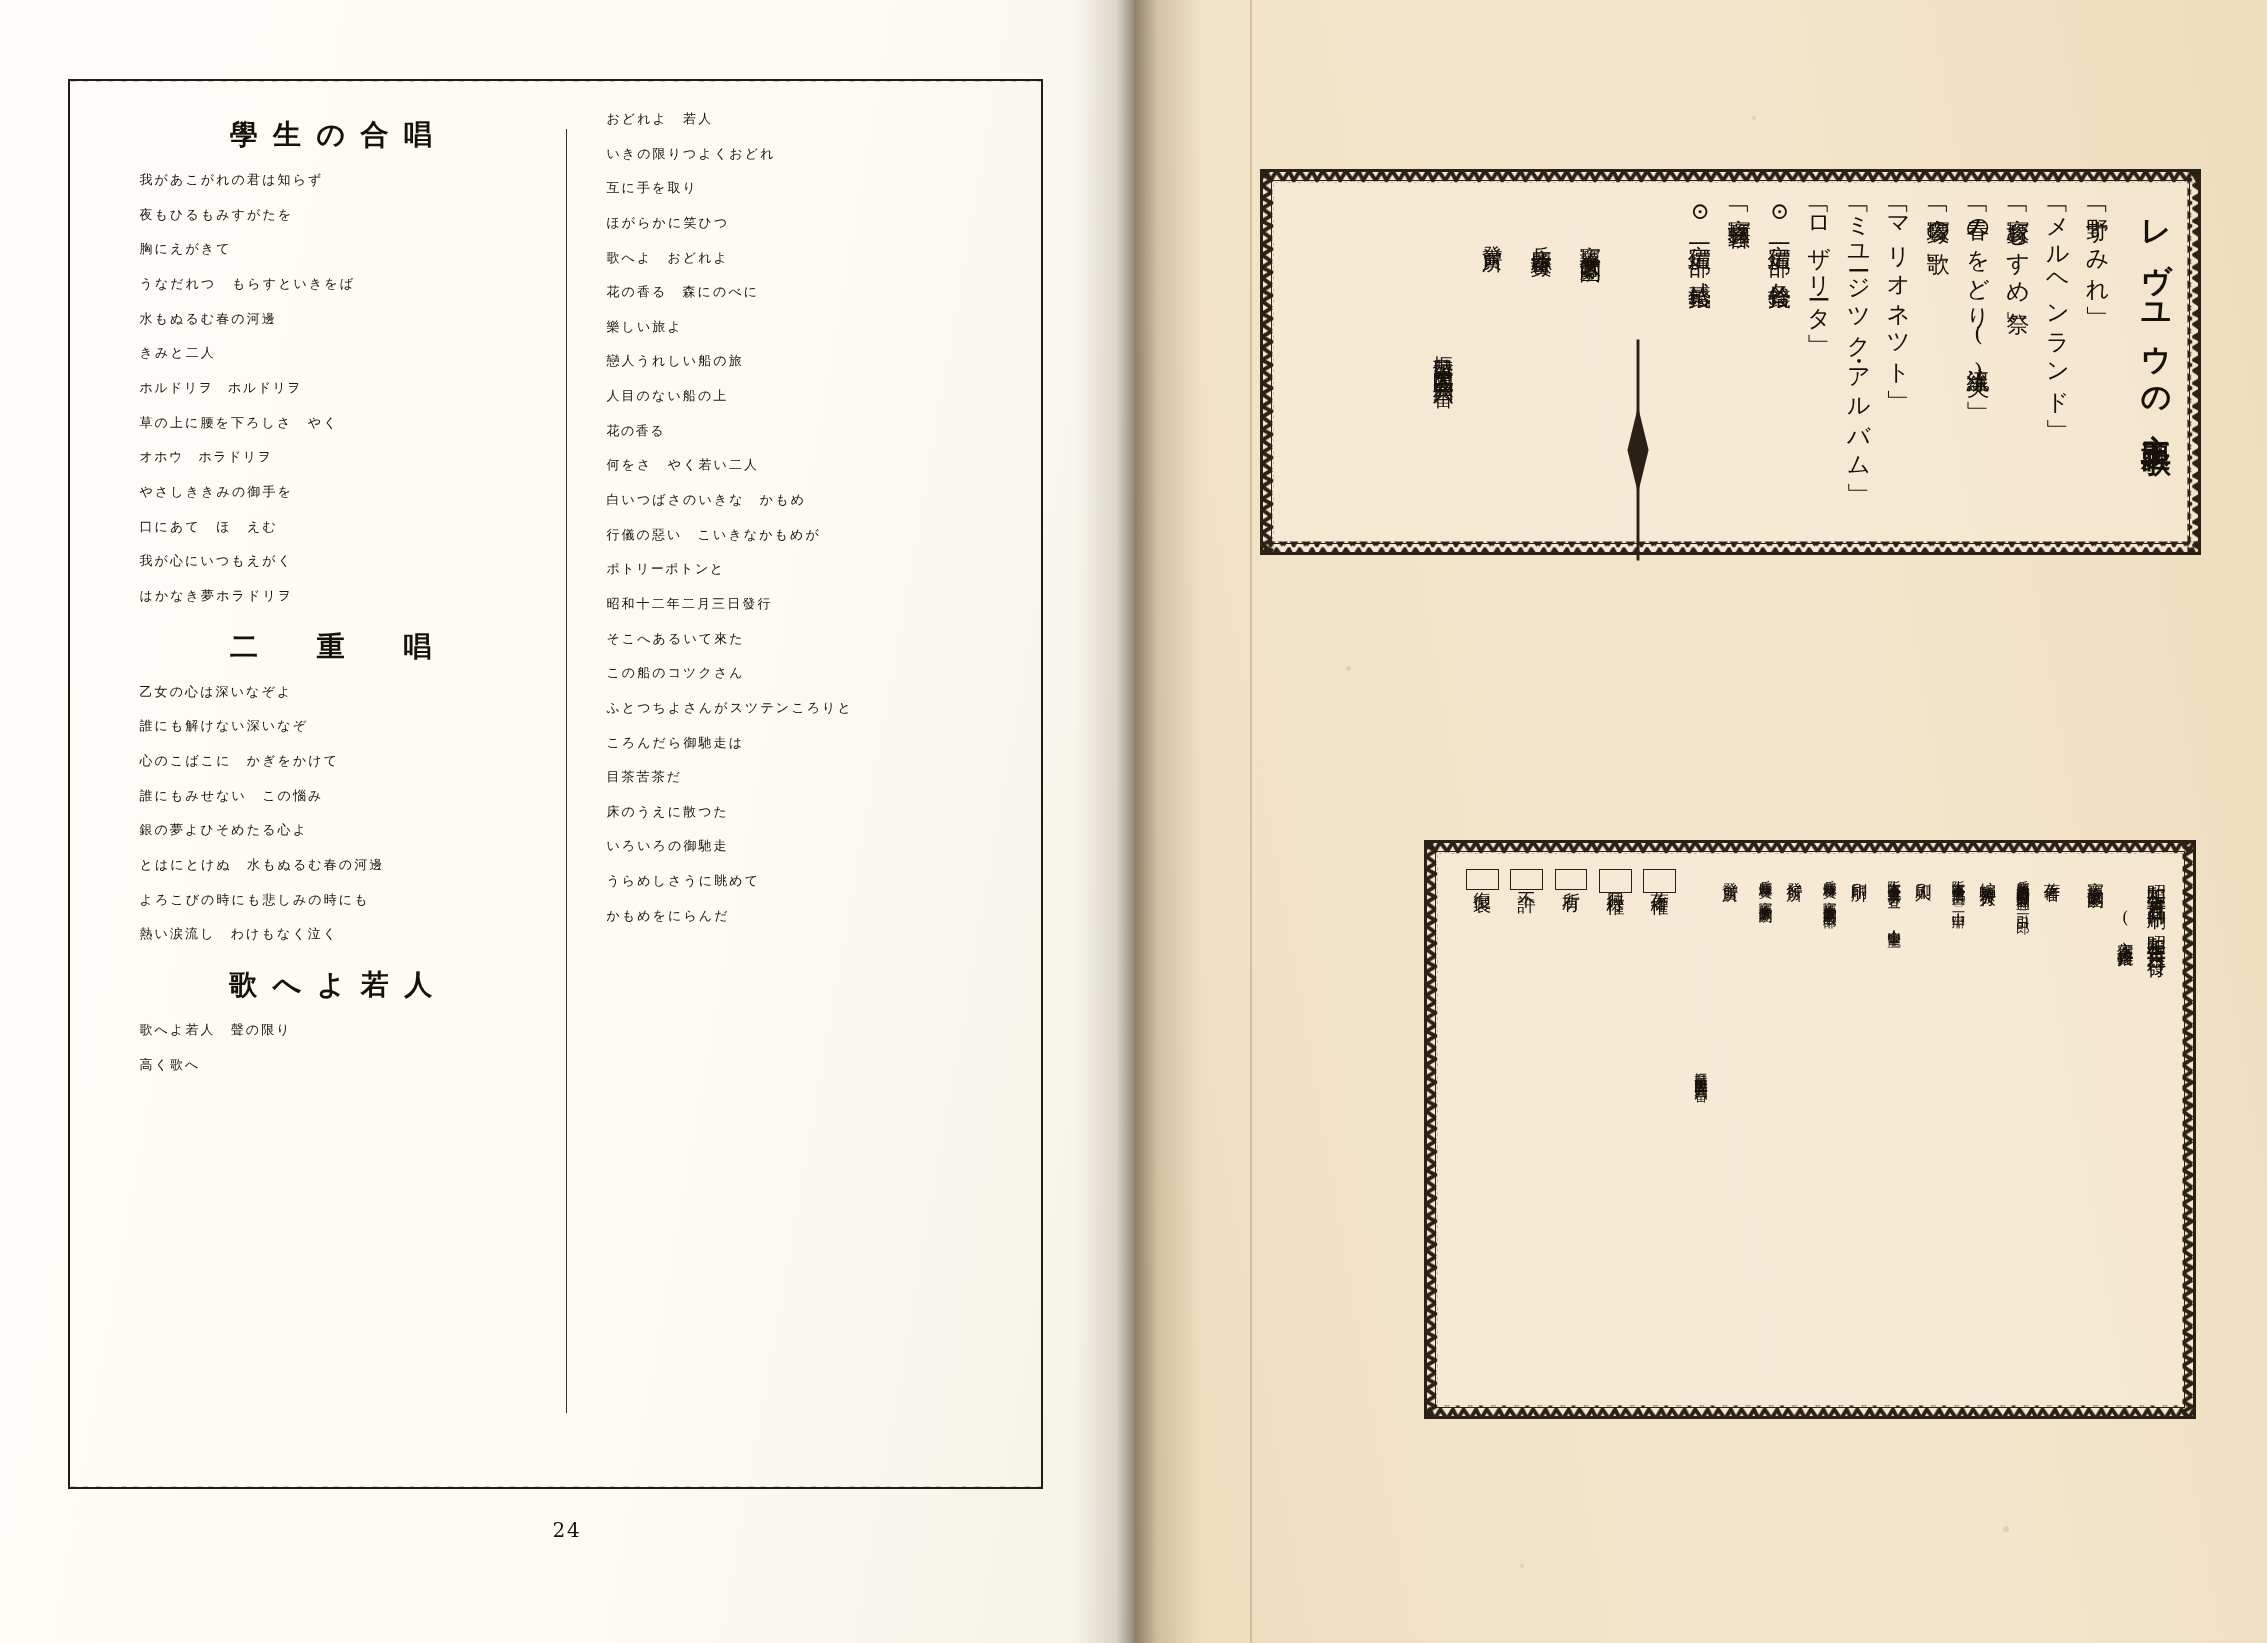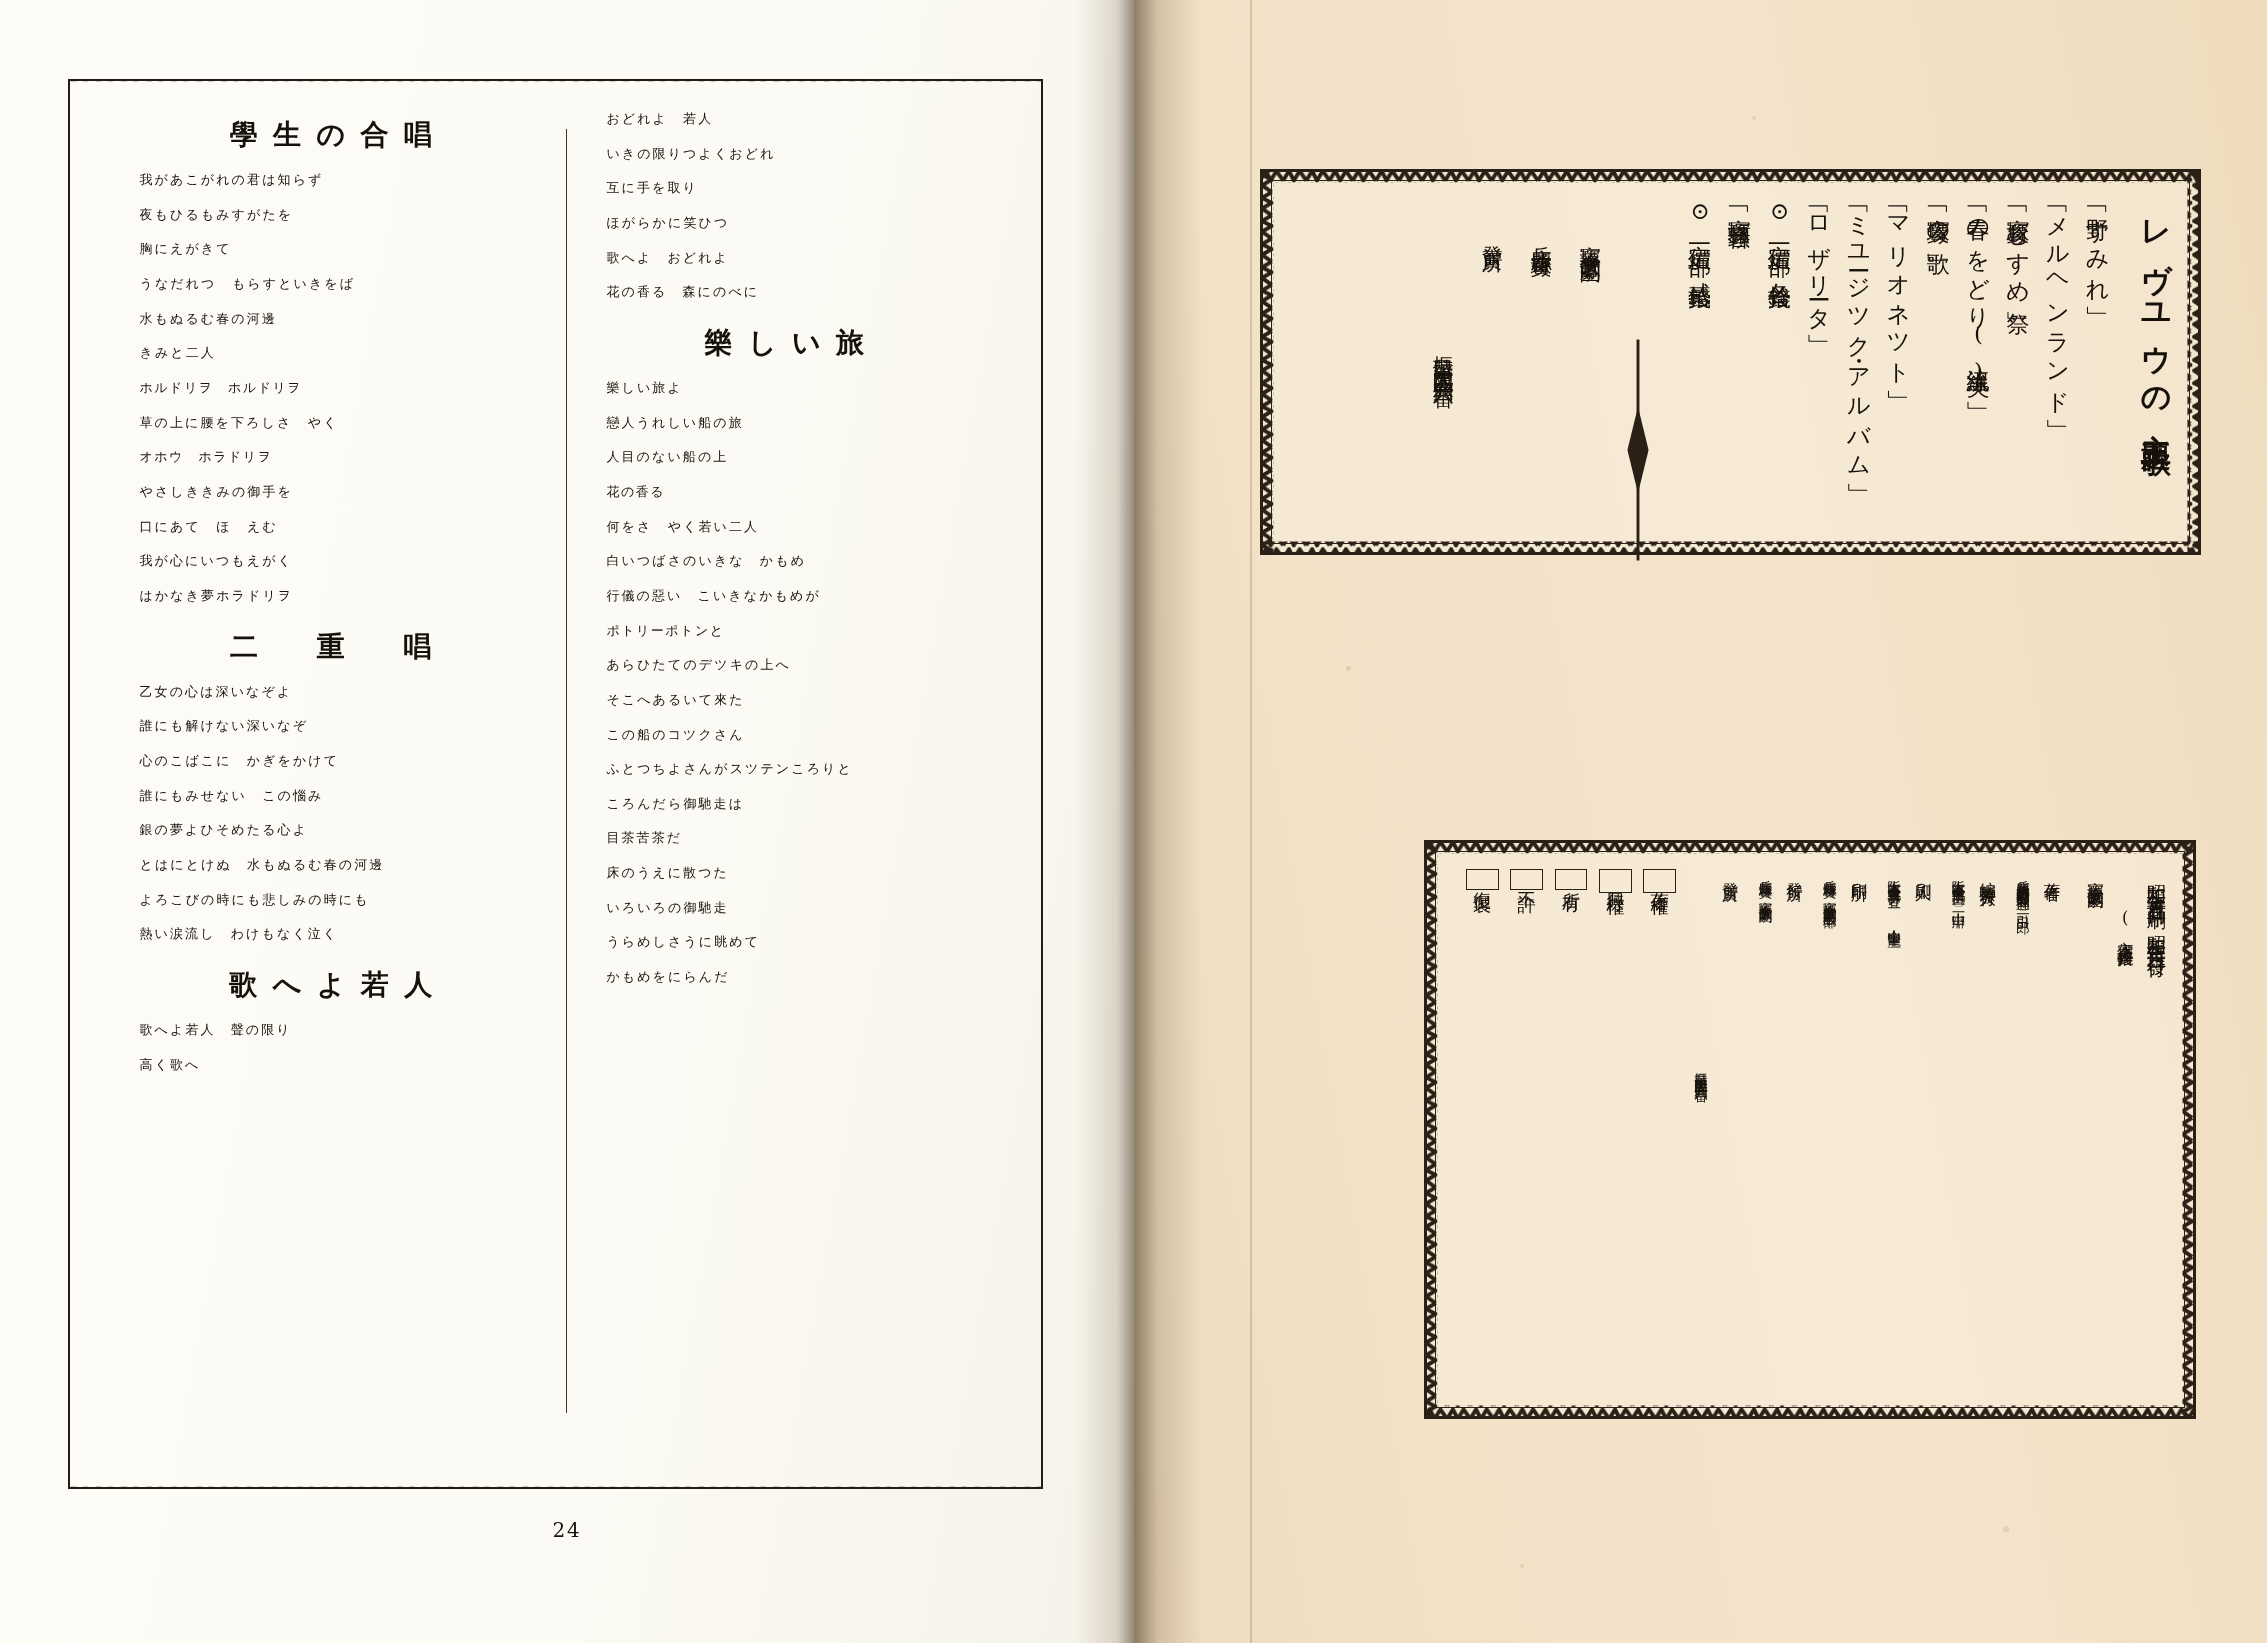--- a/index.html
+++ b/index.html
@@ -282,30 +282,29 @@
         </div>
 
         <div class="col col-b">
           <div class="line">おどれよ　若人</div>
           <div class="line">いきの限りつよくおどれ</div>
           <div class="line">互に手を取り</div>
           <div class="line">ほがらかに笑ひつゝ</div>
           <div class="line">歌へよ　おどれよ</div>
           <div class="line">花の香る　森にのべに</div>
 
-          <div class="song-title">樂しい旅</div>
           <div class="line">樂しい旅よ</div>
           <div class="line">戀人うれしい船の旅</div>
           <div class="line">人目のない船の上</div>
           <div class="line kata">花の香る</div>
           <div class="line">何をさゝやく若い二人</div>
           <div class="line">白いつばさのいきな　かもめ</div>
           <div class="line">行儀の惡い　こいきなかもめが</div>
           <div class="line kata">ポトリーポトンと</div>
-          <div class="line">あらひたてのデツキの上へ</div>
+          <div class="line">昭和十二年二月三日發行</div>
           <div class="line">そこへあるいて來た</div>
           <div class="line">この船のコツクさん</div>
           <div class="line">ふとつちよさんがスツテンころりと</div>
           <div class="line">ころんだら御馳走は</div>
           <div class="line">目茶苦茶だ</div>
           <div class="line">床のうえに散つた</div>
           <div class="line">いろいろの御馳走</div>
           <div class="line">うらめしさうに眺めて</div>
           <div class="line">かもめをにらんだ</div>
         </div>

